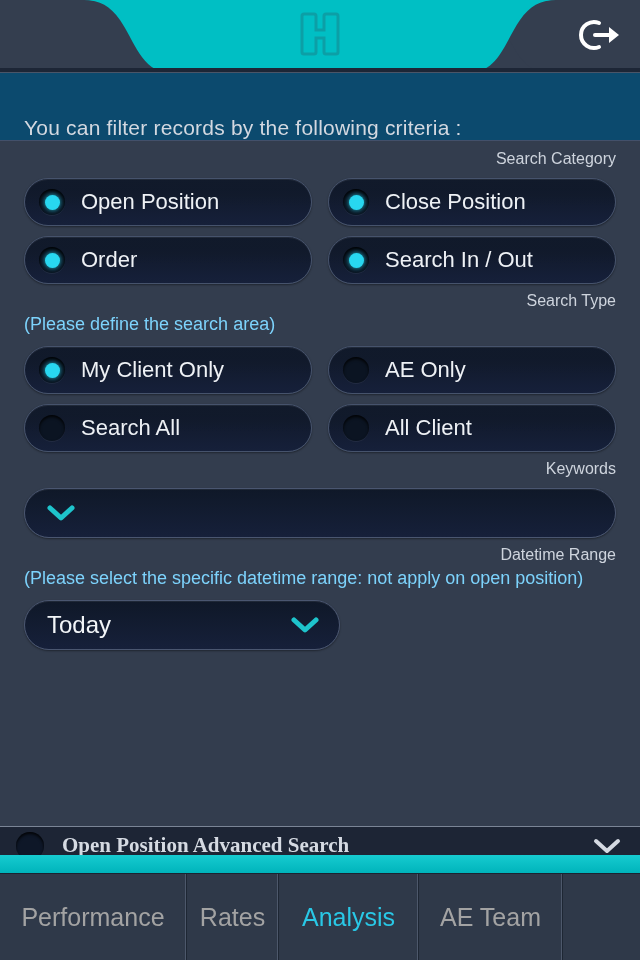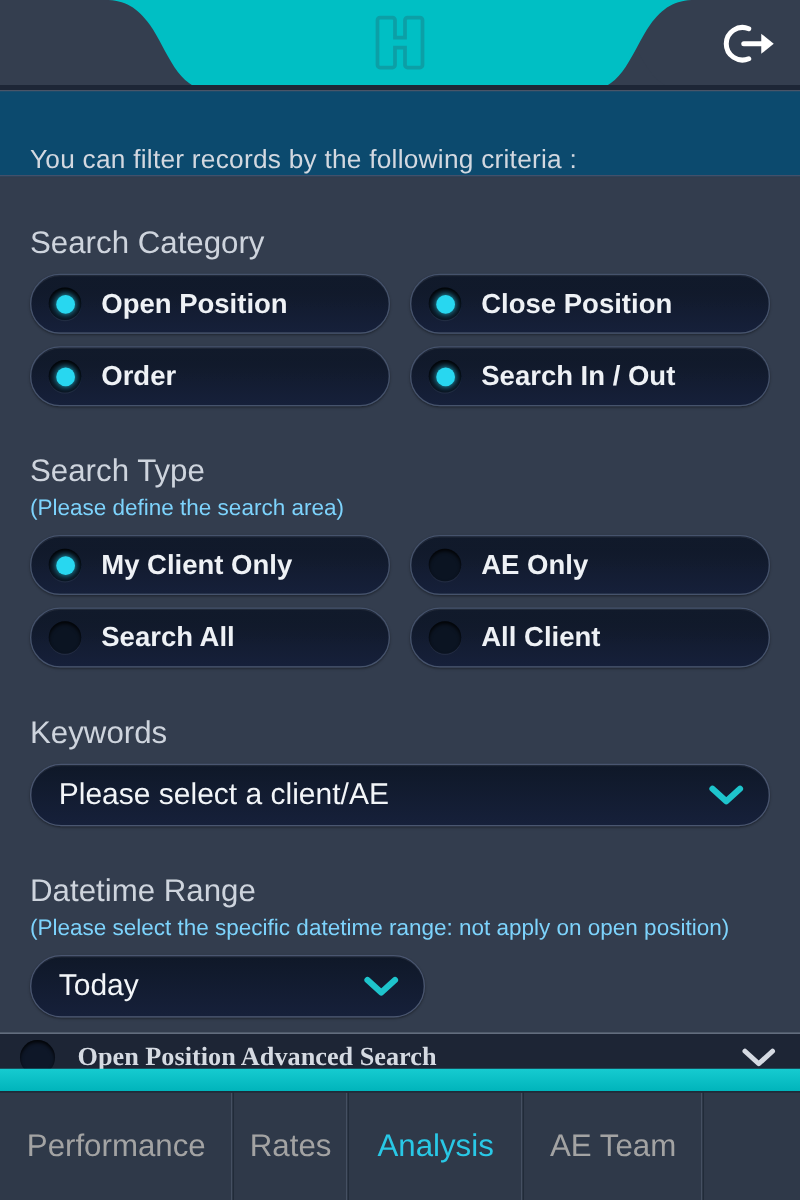--- a/index.html
+++ b/index.html
@@ -46,21 +46,21 @@
   }
 
   
   .body-area {
     position:absolute; top:142px; left:0; width:640px; height:684px;
     background:#333d4e; overflow:hidden;
   }
 
   .section { padding:0 24px; }
   .section-label {
-    color:#ced4dd; font-size:25px; margin-top:38px; margin-bottom:2px;
+    color:#ced4dd; font-size:16px; margin-top:8px; margin-bottom:2px;text-align:right;
   }
   .section-sub {
     color:#7dd3fc; font-size:18px; line-height:24px; margin-bottom:4px;
   }
 
   .opt-grid {
     display:flex; flex-wrap:wrap; gap:10px 16px; margin-top:10px;
   }
   .opt {
     width:288px; height:48px;
@@ -77,21 +77,21 @@
     box-shadow:inset 0 2px 3px rgba(0,0,0,.85), 0 1px 0 rgba(255,255,255,.06);
     display:flex; align-items:center; justify-content:center;
     flex:0 0 auto;
   }
   .radio.on::after {
     content:""; width:15px; height:15px; border-radius:50%;
     background:#28d7f0;
     box-shadow:0 0 5px rgba(40,215,240,.85);
   }
   .opt-label {
-    margin-left:16px; color:#eef1f5; font-size:22px; white-space:nowrap;font-weight:bold;
+    margin-left:16px; color:#eef1f5; font-size:22px; white-space:nowrap;
   }
 
   
   .dropdown {
     margin-top:10px; height:50px;
     background:linear-gradient(#0f1828,#16203a);
     border:1px solid #4a5670;
     border-radius:25px;
     display:flex; align-items:center; justify-content:space-between;
     padding:0 20px 0 22px;
@@ -257,21 +257,20 @@
           <span class="radio"></span>
           <span class="opt-label">All Client</span>
         </div>
 
       </div>
     </div>
 
     <div class="section">
       <div class="section-label">Keywords</div>
       <div class="dropdown full">
-        <span class="dd-value">Please select a client/AE</span>
         <svg class="chev" viewBox="0 0 28 18">
           <path d="M3 4 L14 14 L25 4" fill="none" stroke="#1ec4cc" stroke-width="5" stroke-linecap="round" stroke-linejoin="round"></path>
         </svg>
       </div>
     </div>
 
     <div class="section">
       <div class="section-label">Datetime Range</div>
       <div class="section-sub">(Please select the specific datetime range: not apply on open position)</div>
       <div class="dropdown small">

